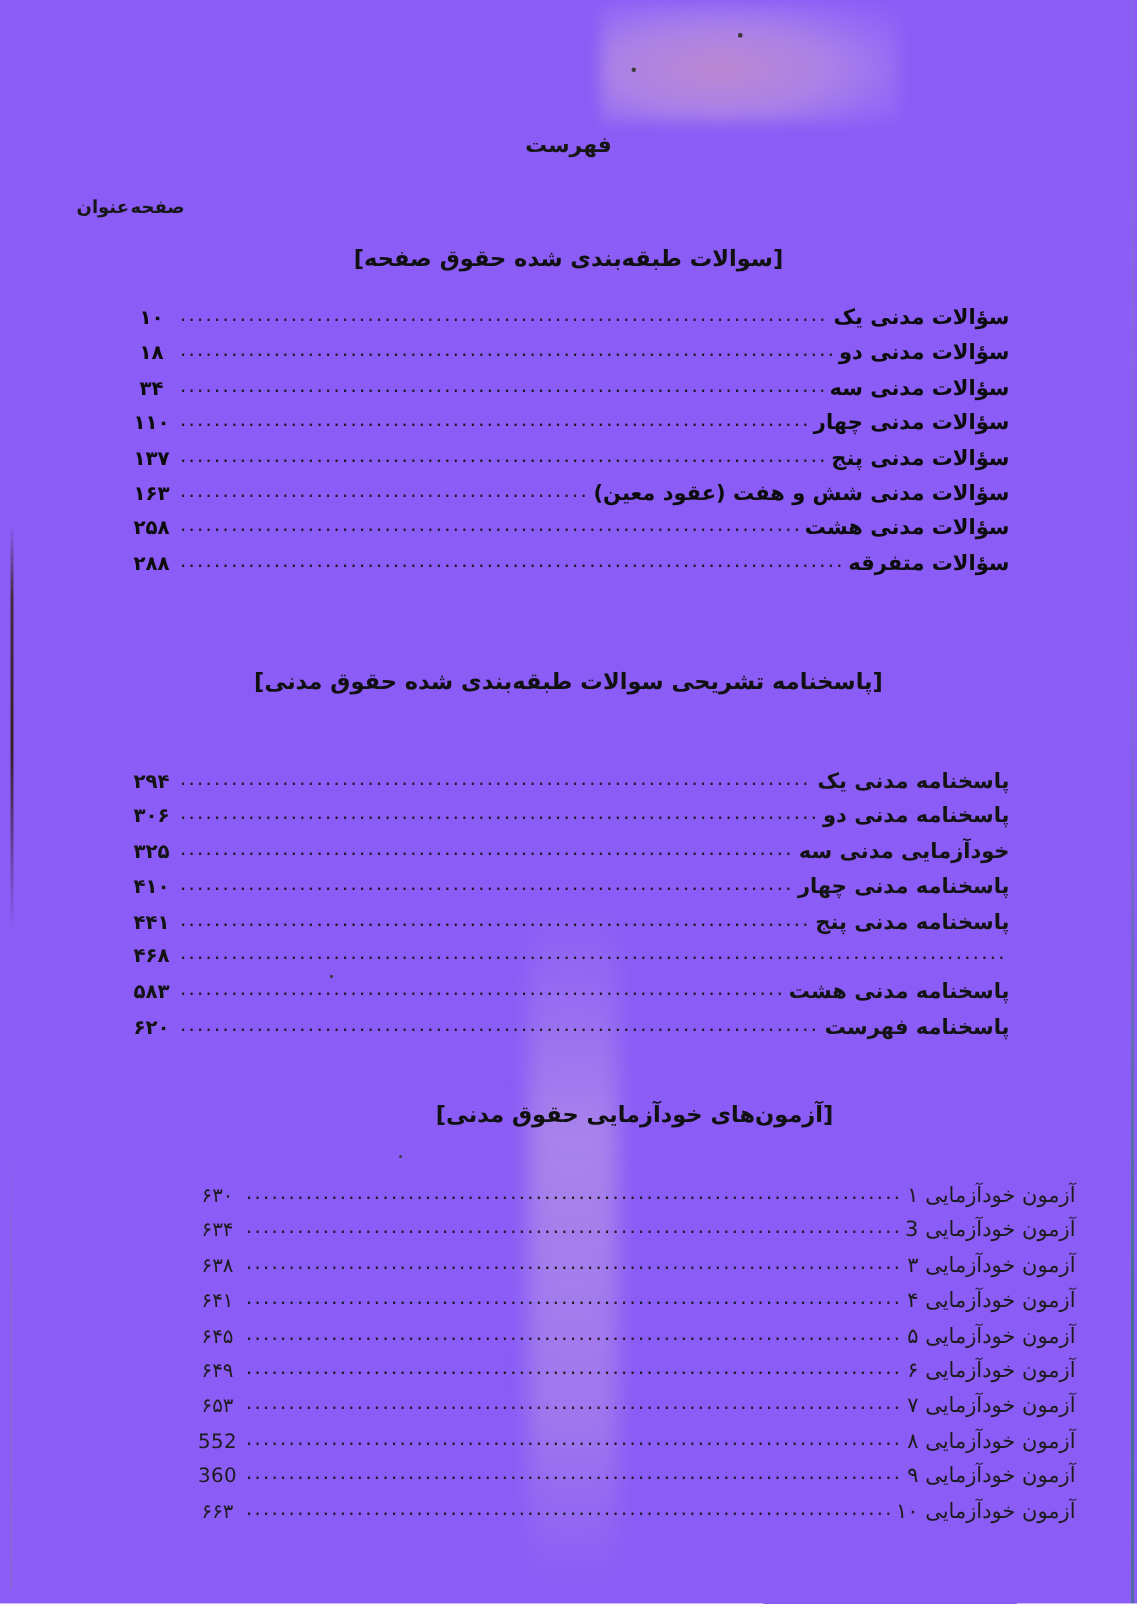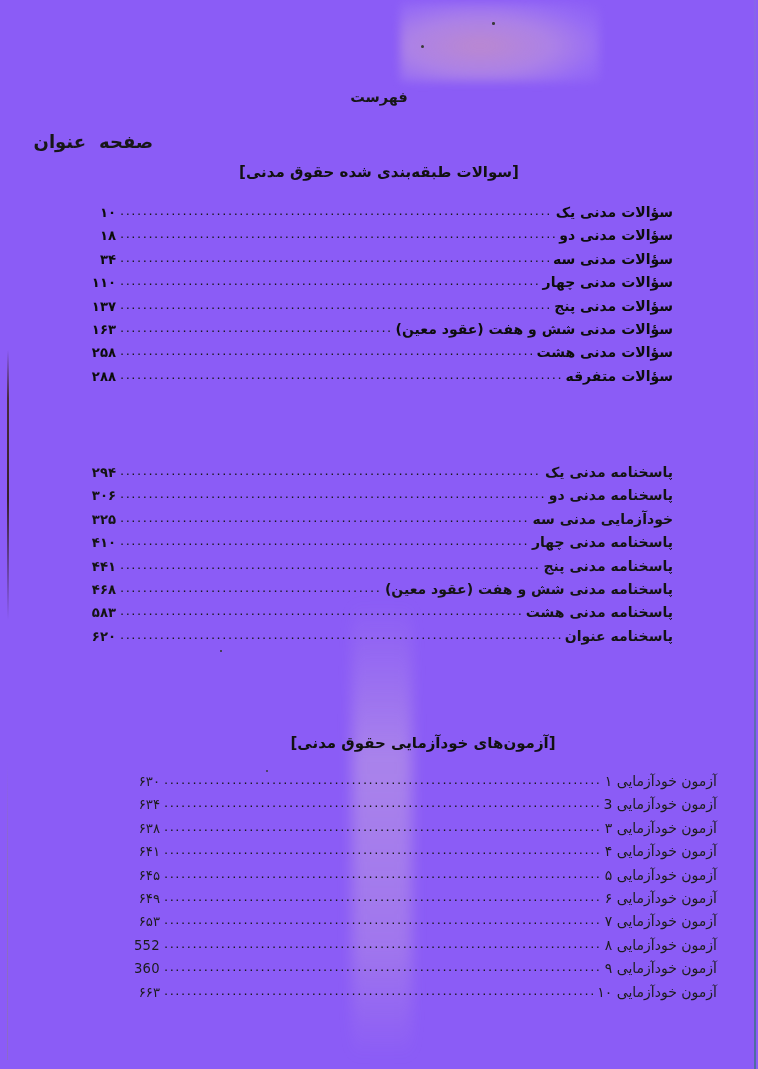--- a/index.html
+++ b/index.html
@@ -112,26 +112,26 @@
     text-align: center;
     font-size: 14.5px;
     font-weight: 700;
     color: #171717;
     letter-spacing: 0.2px;
   }
 
   .col-head {
     position: absolute;
     top: 131px;
-    font-size: 18px;
+    font-size: 12px;
     font-weight: 700;
     color: #171717;
   }
   .col-head-title { right: 672px; }
-  .col-head-page  { left: 99px; }
+  .col-head-page  { left: 87px; }
 
   .section {
     position: absolute;
     left: 0;
     width: 758px;
   }
   .section-title {
     text-align: center;
     font-size: 15px;
     font-weight: 700;
@@ -171,36 +171,36 @@
     color: #191919;
     font-size: 13px;
     letter-spacing: 1.55px;
     direction: ltr;
     text-align: left;
   }
   .entry-page {
     flex: 0 0 auto;
     font-size: 13.2px;
     direction: rtl;
-    text-align: right;
+    text-align: center;
     min-width: 30px;
     letter-spacing: 0.3px;
   }
 
   
   .sec-bold .entry-label,
   .sec-bold .entry-page { font-weight: 700; letter-spacing: 0.9px; }
   .sec-bold .entry { color: #0d0d0d; }
 
   .sec-semi .entry-label,
-  .sec-semi .entry-page { font-weight: 700; }
+  .sec-semi .entry-page { font-weight: 700; margin-top: 31px; }
   .sec-semi .entry { color: #141414; }
 
   .sec-light .entry-label,
-  .sec-light .entry-page { font-weight: 400; }
+  .sec-light .entry-page { font-weight: 400; margin-top: 16px; }
   .sec-light .entry { color: #1c1c1c; }
 
   
   #section-1 { top: 163px; }
   #section-1 .entries { margin-top: 23px; }
   #section-2 { top: 445px; }
   #section-2 .entries { margin-top: 19px; }
   #section-3 { top: 734px; padding-left: 44px; }
   #section-3 .entries { margin-top: 21px; }
 </style>
@@ -221,21 +221,21 @@
 
   <div class="content">
 
     <div class="doc-title">فهرست</div>
 
     <div class="col-head col-head-title">عنوان</div>
 
     <div class="col-head col-head-page">صفحه</div>
 
     <section class="section sec-bold" id="section-1">
-      <h2 class="section-title">[سوالات طبقه‌بندی شده حقوق مدنی]</h2>
+      <h2 class="section-title">[سوالات طبقه‌بندی شده حقوق صفحه]</h2>
       <ul class="entries">
           <li class="entry">
             <span class="entry-label">سؤالات مدنی یک</span>
             <span class="entry-dots">................................................................................................................................................................................</span>
             <span class="entry-page">۱۰</span>
           </li>
           <li class="entry">
             <span class="entry-label">سؤالات مدنی دو</span>
             <span class="entry-dots">................................................................................................................................................................................</span>
             <span class="entry-page">۱۸</span>
@@ -267,20 +267,21 @@
           </li>
           <li class="entry">
             <span class="entry-label">سؤالات متفرقه</span>
             <span class="entry-dots">................................................................................................................................................................................</span>
             <span class="entry-page">۲۸۸</span>
           </li>
         </ul>
     </section>
 
     <section class="section sec-semi" id="section-2">
+      <h2 class="section-title">[پاسخنامه تشریحی سوالات طبقه‌بندی شده حقوق مدنی]</h2>
       <ul class="entries">
           <li class="entry">
             <span class="entry-label">پاسخنامه مدنی یک</span>
             <span class="entry-dots">................................................................................................................................................................................</span>
             <span class="entry-page">۲۹۴</span>
           </li>
           <li class="entry">
             <span class="entry-label">پاسخنامه مدنی دو</span>
             <span class="entry-dots">................................................................................................................................................................................</span>
             <span class="entry-page">۳۰۶</span>
@@ -294,31 +295,30 @@
             <span class="entry-label">پاسخنامه مدنی چهار</span>
             <span class="entry-dots">................................................................................................................................................................................</span>
             <span class="entry-page">۴۱۰</span>
           </li>
           <li class="entry">
             <span class="entry-label">پاسخنامه مدنی پنج</span>
             <span class="entry-dots">................................................................................................................................................................................</span>
             <span class="entry-page">۴۴۱</span>
           </li>
           <li class="entry">
-            <span class="entry-label">پاسخنامه مدنی شش و هفت (عقود معین)</span>
             <span class="entry-dots">................................................................................................................................................................................</span>
             <span class="entry-page">۴۶۸</span>
           </li>
           <li class="entry">
             <span class="entry-label">پاسخنامه مدنی هشت</span>
             <span class="entry-dots">................................................................................................................................................................................</span>
             <span class="entry-page">۵۸۳</span>
           </li>
           <li class="entry">
-            <span class="entry-label">پاسخنامه عنوان</span>
+            <span class="entry-label">پاسخنامه فهرست</span>
             <span class="entry-dots">................................................................................................................................................................................</span>
             <span class="entry-page">۶۲۰</span>
           </li>
         </ul>
     </section>
 
     <section class="section sec-light" id="section-3">
       <h2 class="section-title">[آزمون‌های خودآزمایی حقوق مدنی]</h2>
       <ul class="entries">
           <li class="entry">

